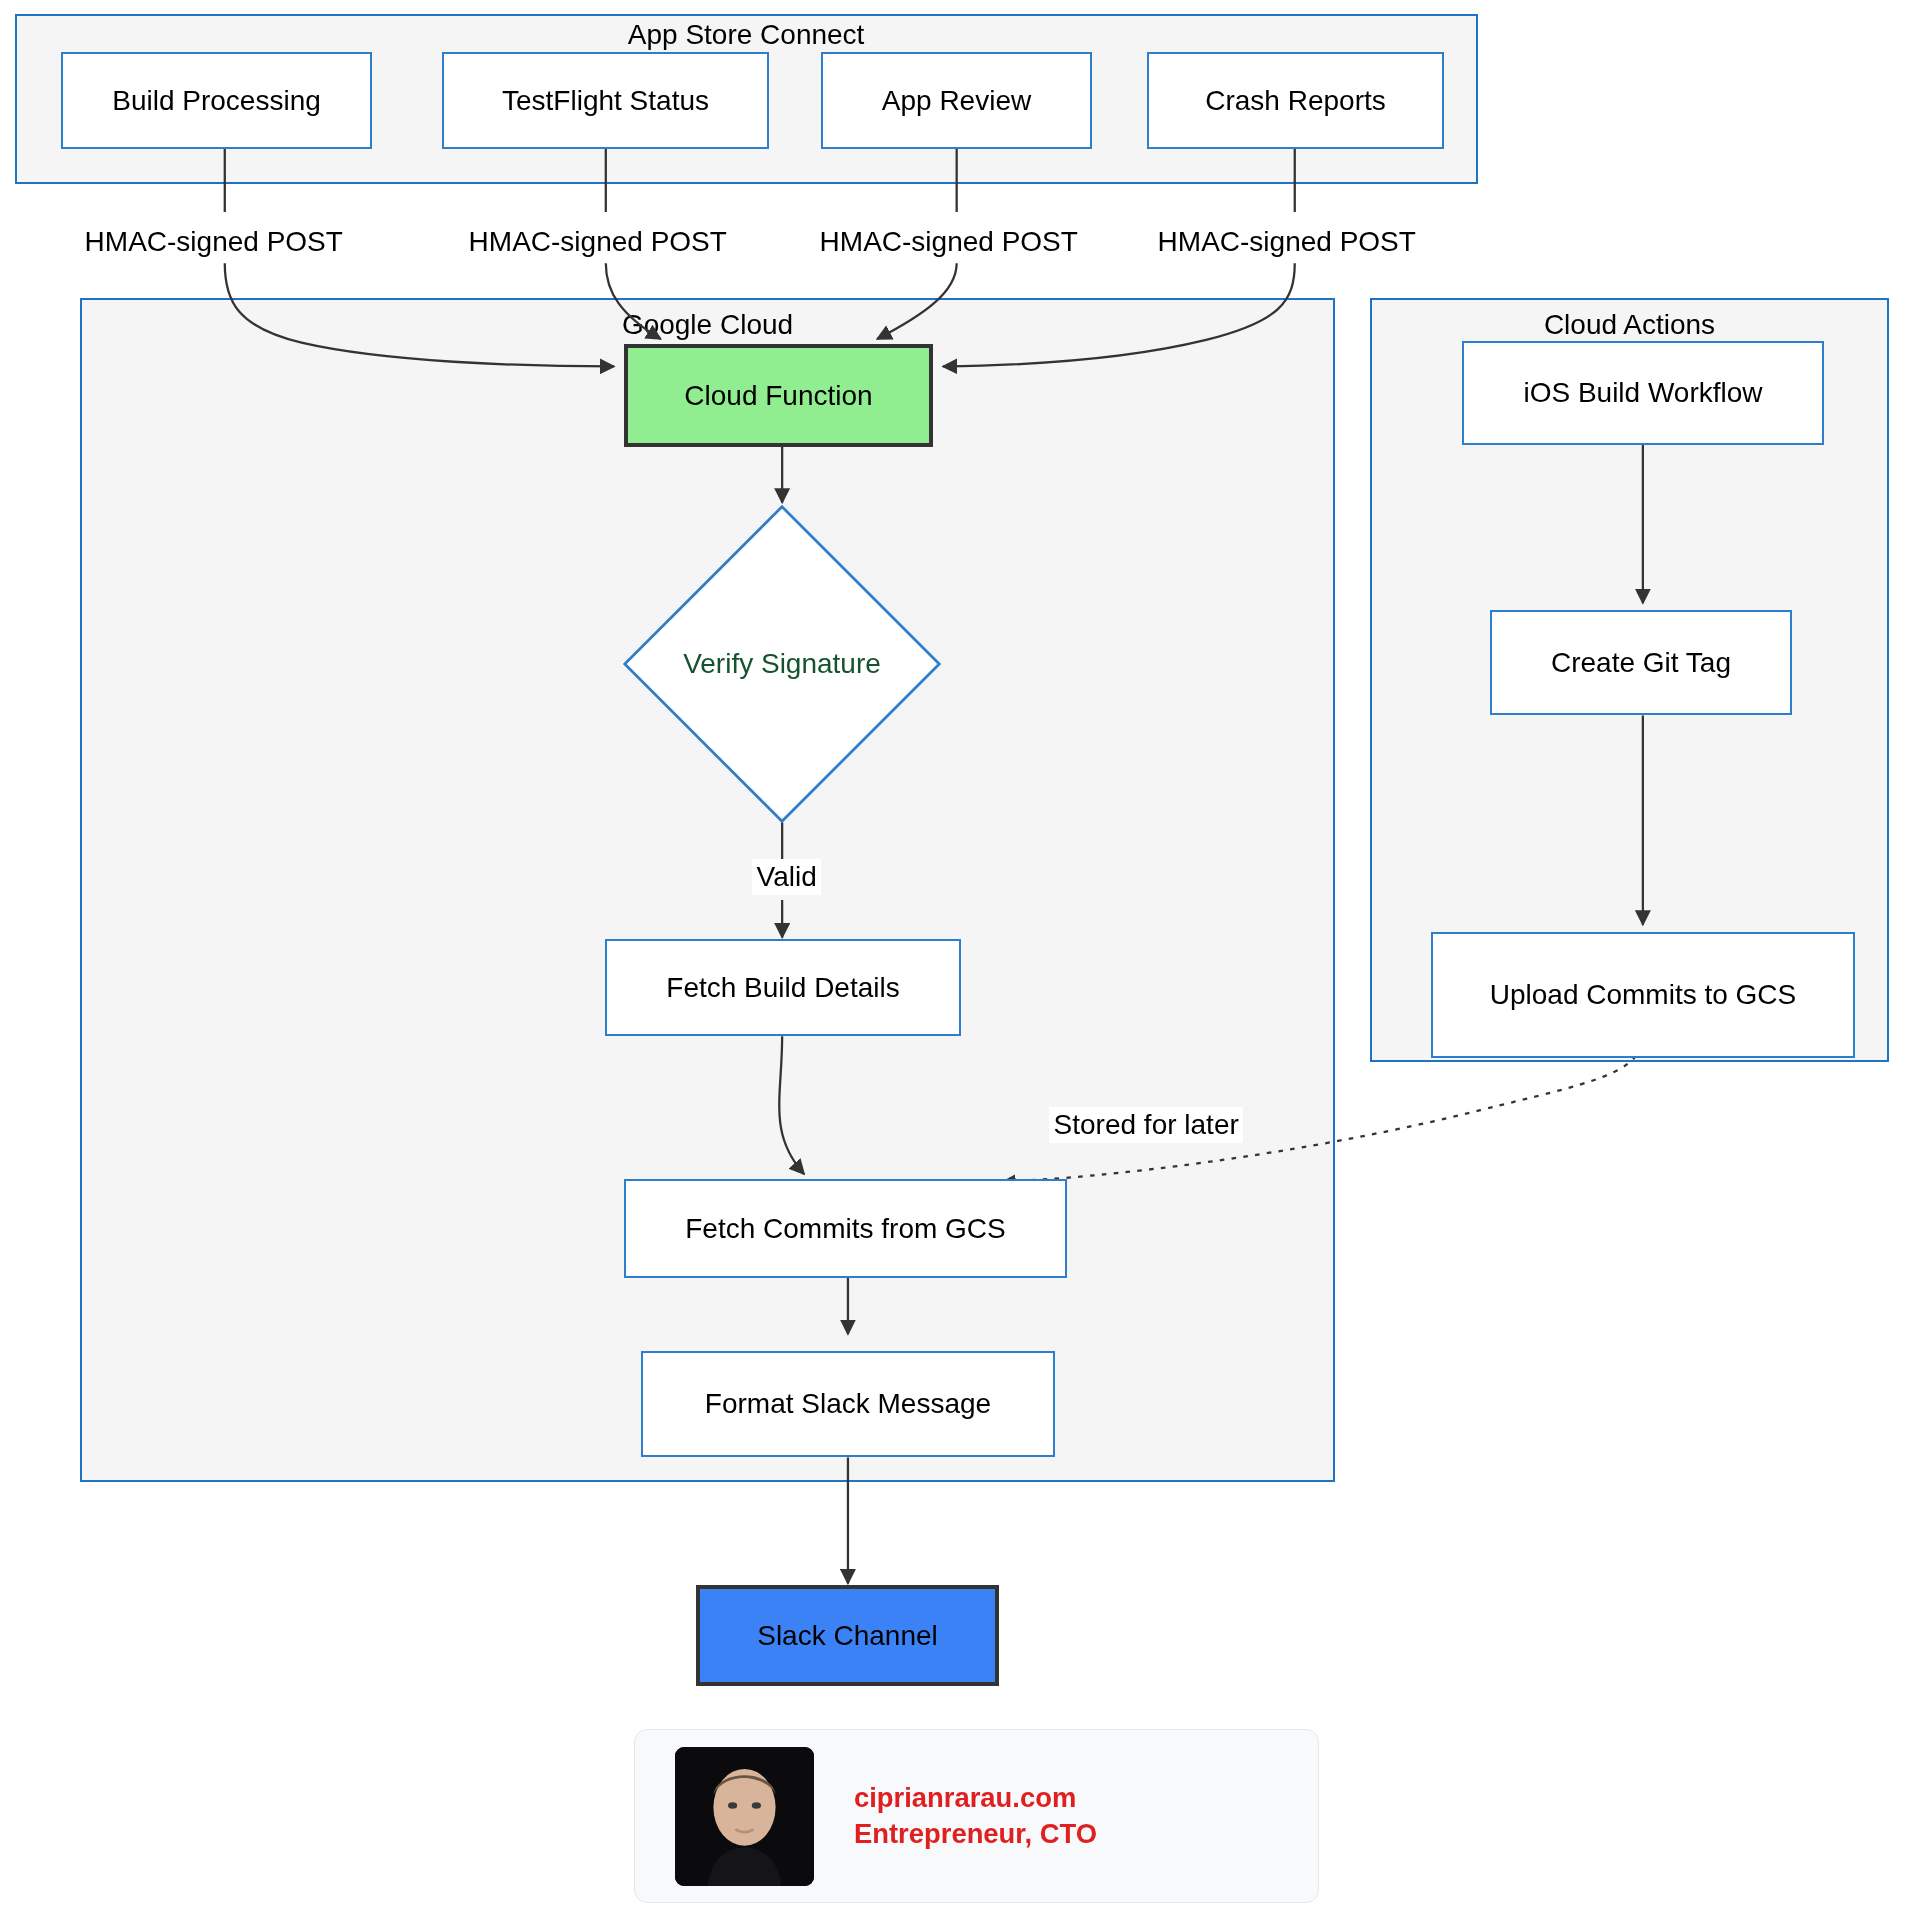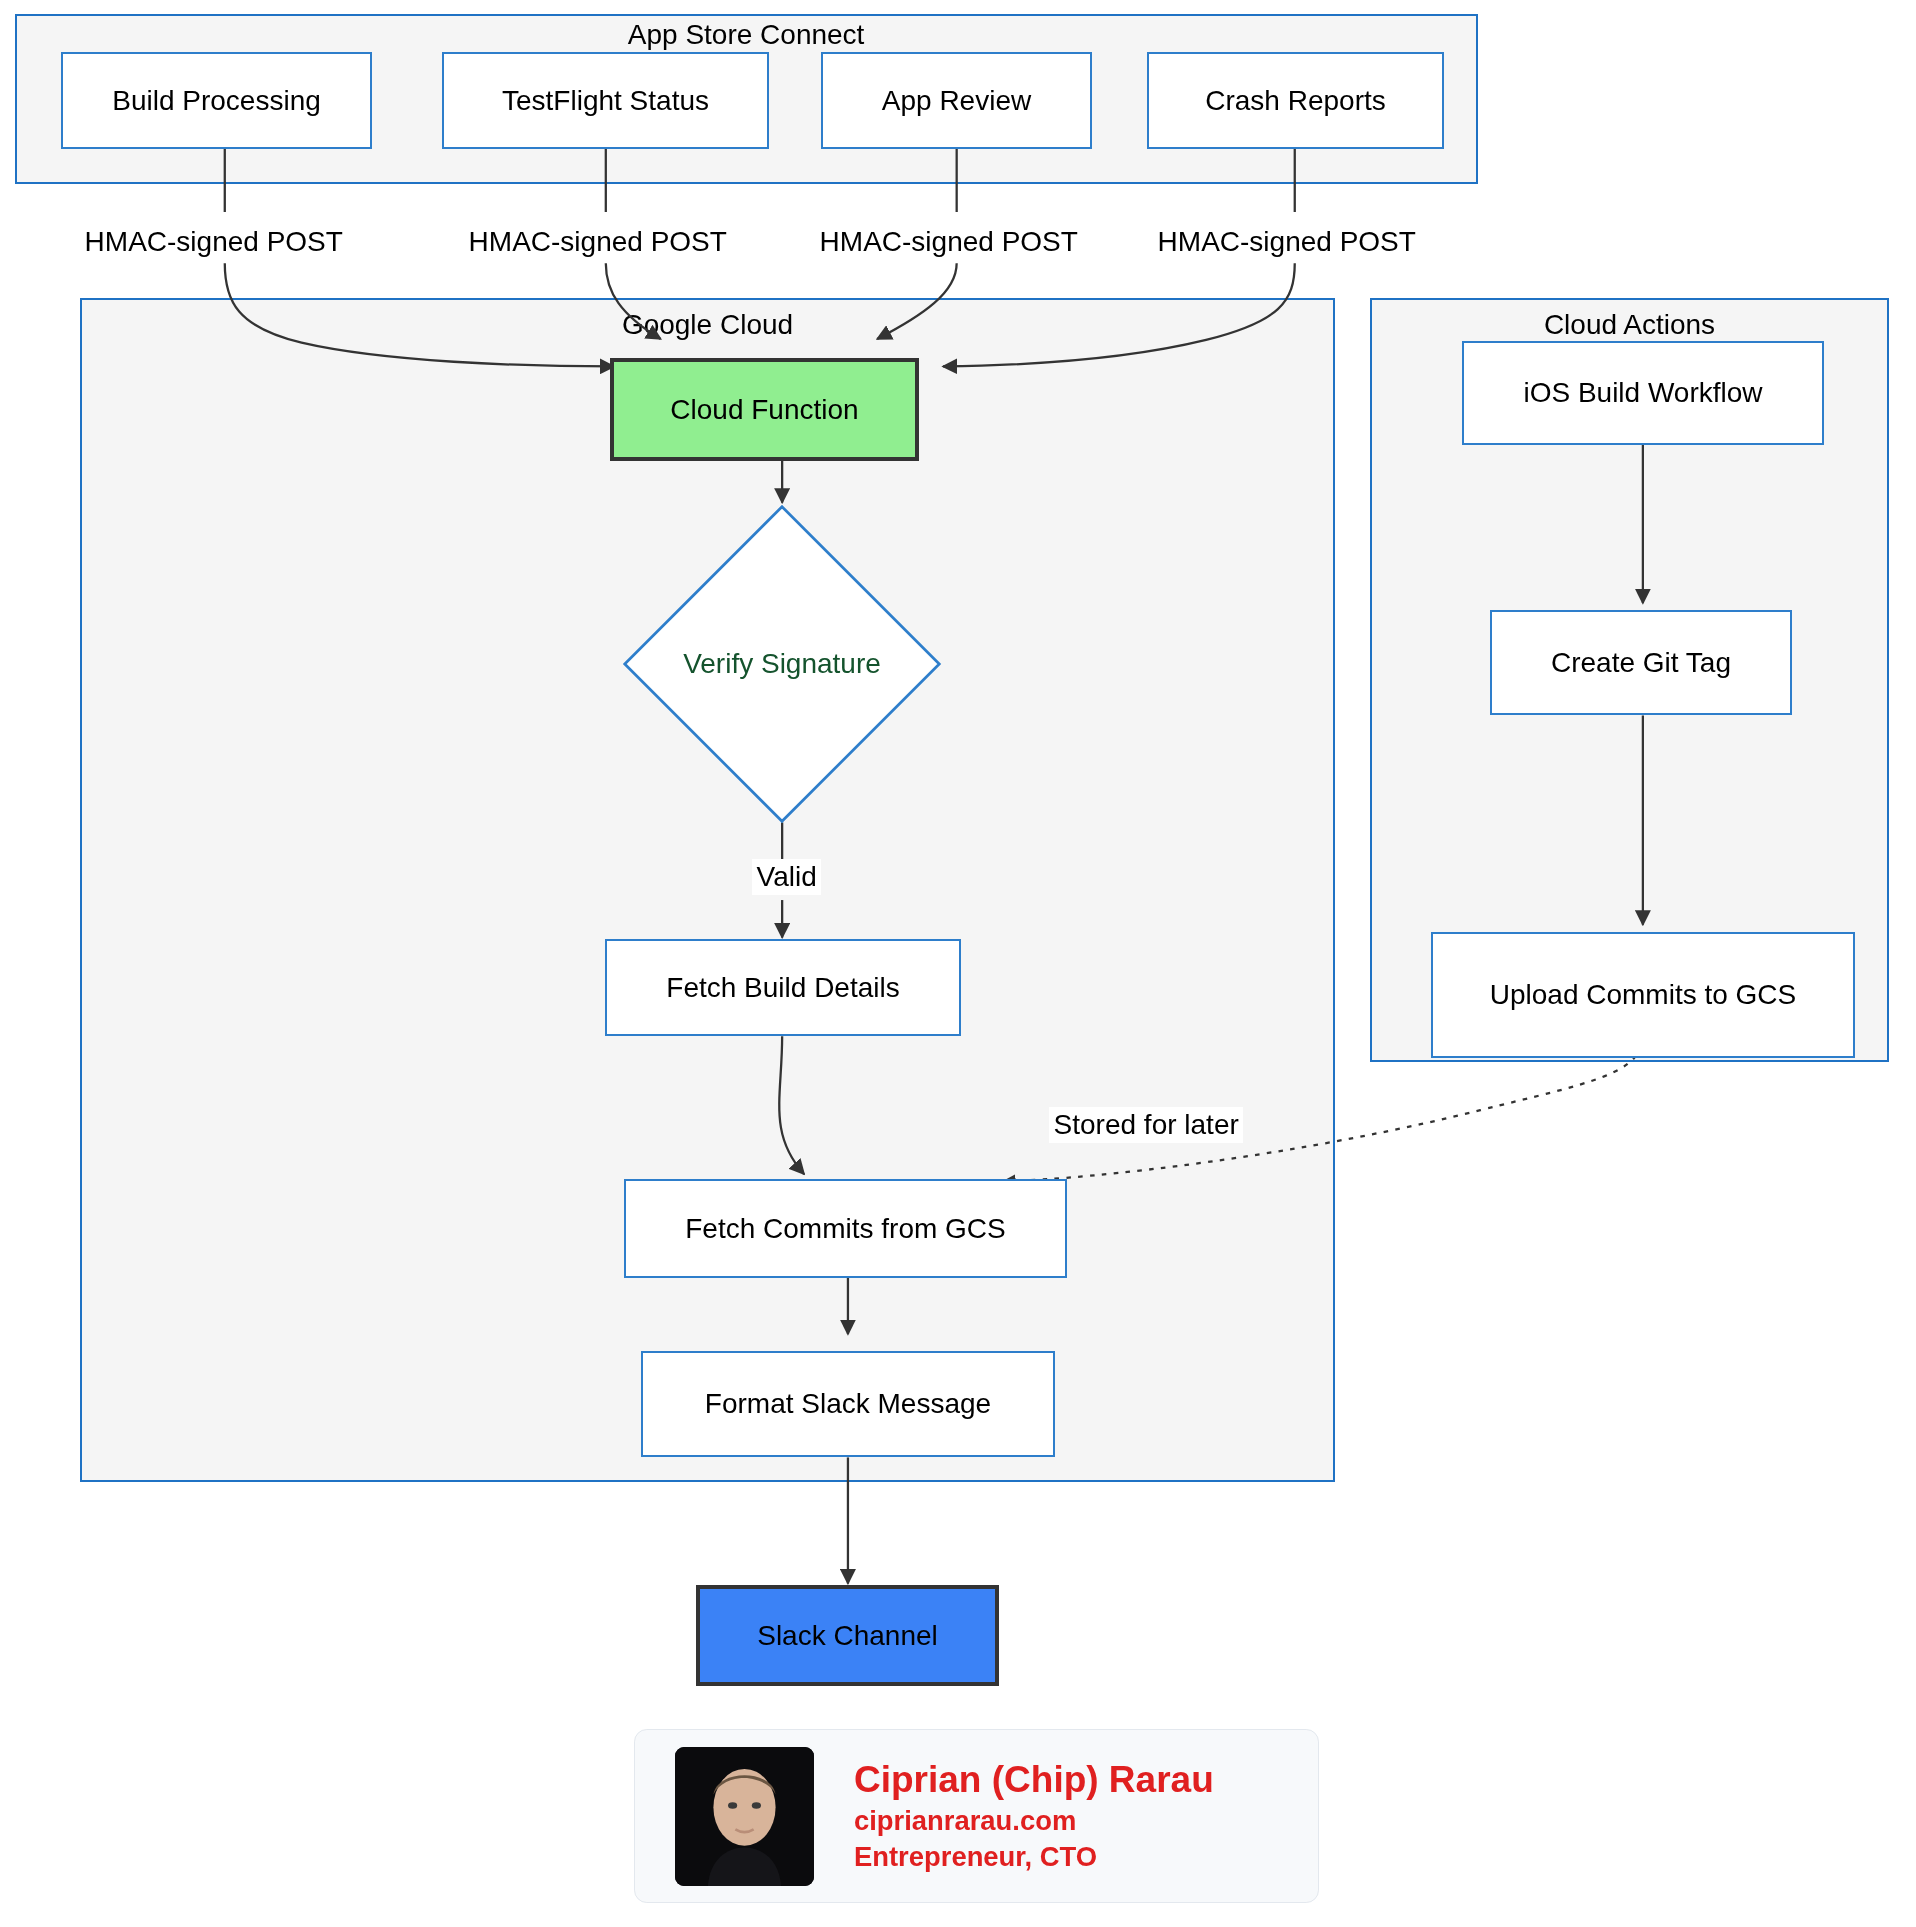--- a/index.html
+++ b/index.html
@@ -190,21 +190,21 @@
   </div>
   <div class="node" style="left:1147px; top:52px; width:297px; height:97px;">
     <span>Crash Reports</span>
   </div>
 
   <div class="edge-label" style="left:80px; top:224px;">HMAC-signed POST</div>
   <div class="edge-label" style="left:464px; top:224px;">HMAC-signed POST</div>
   <div class="edge-label" style="left:815px; top:224px;">HMAC-signed POST</div>
   <div class="edge-label" style="left:1153px; top:224px;">HMAC-signed POST</div>
 
-  <div class="node accent-green" style="left:610px; top:344px; width:309px; height:103px;margin-top:14px;">
+  <div class="node accent-green" style="left:624px; top:344px; width:309px; height:103px;">
     <span>Cloud Function</span>
   </div>
 
   <div class="diamond-wrap" style="left:622px; top:504px; width:320px; height:320px;">
     <svg width="320" height="320" viewBox="0 0 350 350" style="position:absolute; left:0; top:0;">
       <polygon points="175,3 347,175 175,347 3,175" fill="#ffffff" stroke="#2e7ecb" stroke-width="3"></polygon>
     </svg>
     <div class="diamond-label">Verify Signature</div>
   </div>
 
@@ -244,20 +244,19 @@
         <rect x="0" y="0" width="152" height="152" fill="#0b0b0d"></rect>
         <ellipse cx="76" cy="66" rx="34" ry="42" fill="#d8b49a"></ellipse>
         <path d="M 42 52 C 46 24 106 24 110 52 C 106 40 86 34 76 34 C 62 34 48 40 42 52 Z" fill="#6b5642"></path>
         <ellipse cx="63" cy="64" rx="5" ry="3.5" fill="#3a3a3a"></ellipse>
         <ellipse cx="89" cy="64" rx="5" ry="3.5" fill="#3a3a3a"></ellipse>
         <path d="M 66 90 Q 76 96 86 90" stroke="#b98e78" stroke-width="3" fill="none"></path>
         <path d="M 36 152 C 38 124 56 110 76 110 C 96 110 114 124 116 152 Z" fill="#151519"></path>
       </svg>
     </div>
     <div id="author-text">
-      <div class="author-name">Ciprian (Chip) Rarau</div>
       <div class="author-site">ciprianrarau.com</div>
       <div class="author-role">Entrepreneur, CTO</div>
     </div>
   </div>
 
 </div>
 
 
 </body></html>

